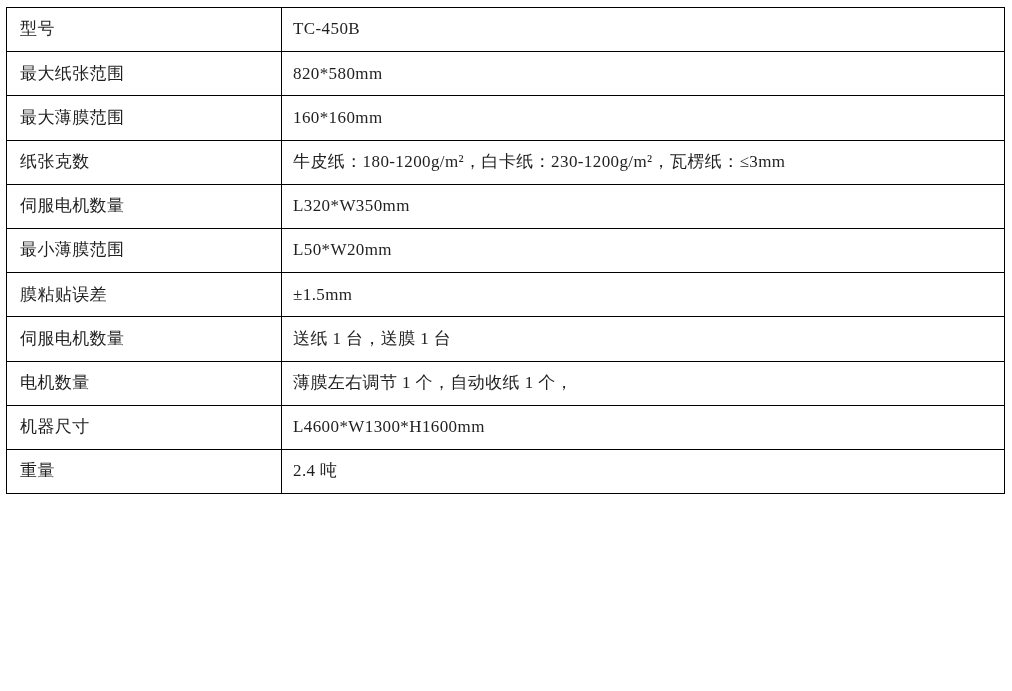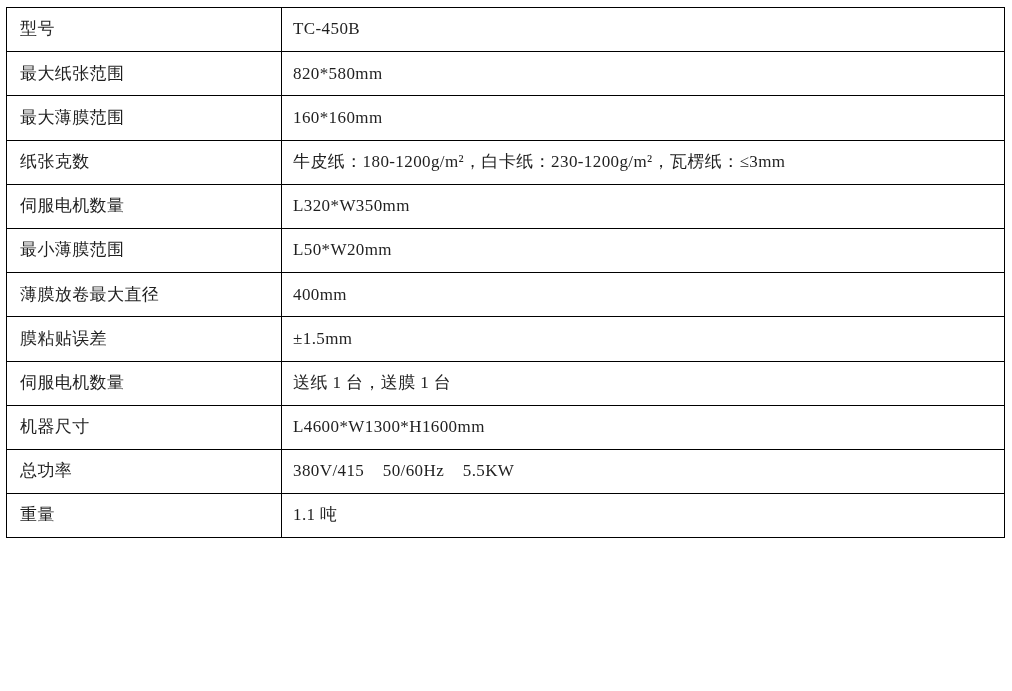--- a/index.html
+++ b/index.html
@@ -61,37 +61,33 @@
     </tr>
     <tr>
       <td class="col-label">伺服电机数量</td>
       <td class="col-value">L320*W350mm</td>
     </tr>
     <tr>
       <td class="col-label">最小薄膜范围</td>
       <td class="col-value">L50*W20mm</td>
     </tr>
     <tr>
-      <td class="col-label">薄膜放卷最大直径</td>
-      <td class="col-value">400mm</td>
-    </tr>
-    <tr>
       <td class="col-label">膜粘贴误差</td>
       <td class="col-value">±1.5mm</td>
     </tr>
     <tr>
       <td class="col-label">伺服电机数量</td>
       <td class="col-value">送纸 1 台，送膜 1 台</td>
     </tr>
     <tr>
+      <td class="col-label">电机数量</td>
+      <td class="col-value">薄膜左右调节 1 个，自动收纸 1 个，</td>
+    </tr>
+    <tr>
       <td class="col-label">机器尺寸</td>
       <td class="col-value">L4600*W1300*H1600mm</td>
     </tr>
     <tr>
-      <td class="col-label">总功率</td>
-      <td class="col-value">380V/415    50/60Hz    5.5KW</td>
-    </tr>
-    <tr>
       <td class="col-label">重量</td>
-      <td class="col-value">1.1 吨</td>
+      <td class="col-value">2.4 吨</td>
     </tr>
   </tbody>
 </table>
 
 </body></html>

